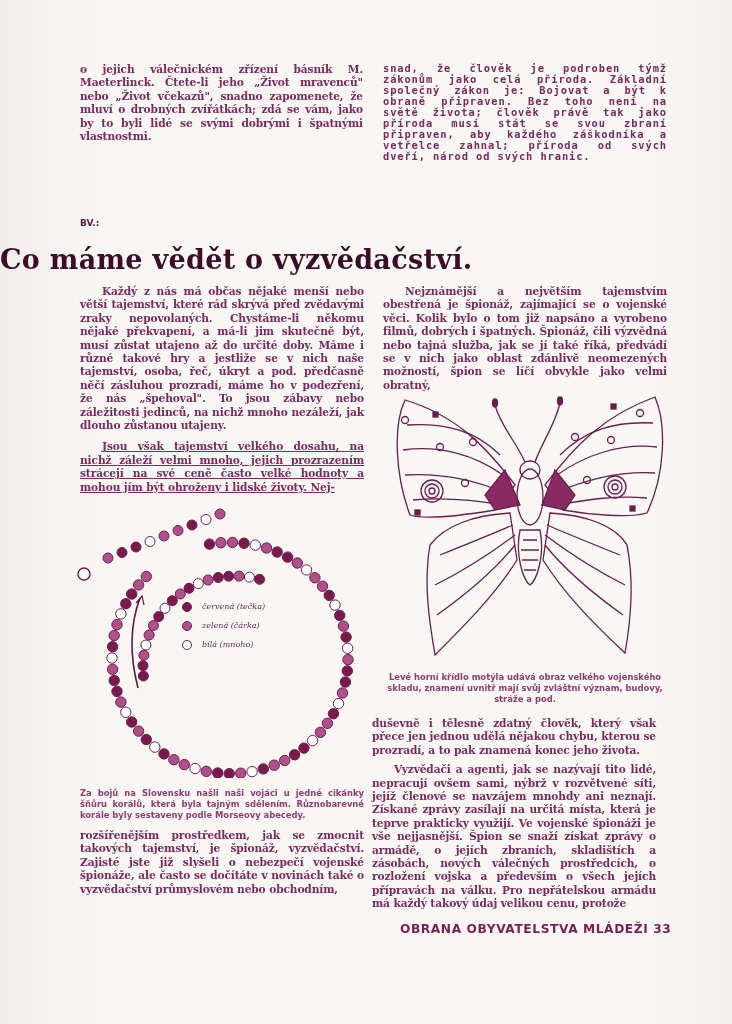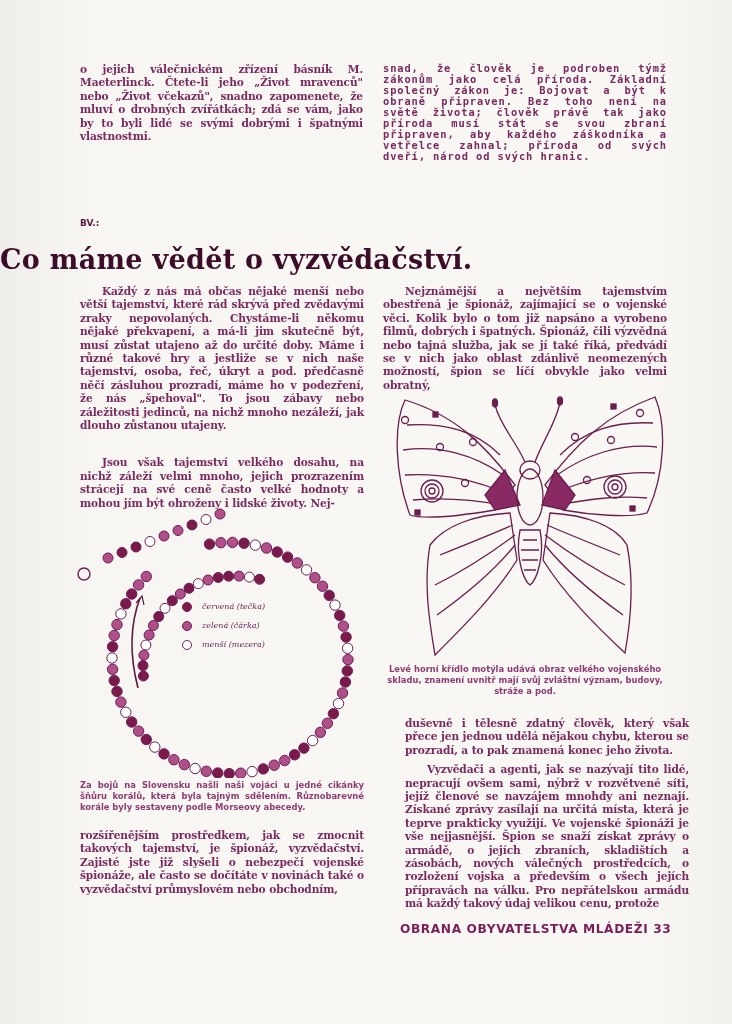--- a/index.html
+++ b/index.html
@@ -17,22 +17,22 @@
   .col p.ind { text-indent:22px; }
   .spaced { letter-spacing:1.6px; font-family:"DejaVu Sans Mono", monospace; font-size:10.2px; }
   #top-left { left:80px; top:63px; width:283px; }
   #top-right { left:383px; top:63px; width:284px; }
   #byline { position:absolute; left:80px; top:218px; font-size:9px; font-weight:bold; color:#5a1a40; font-family:"DejaVu Sans", sans-serif; }
   #title { position:absolute; left:0; width:732px; top:244px; text-align:left;
     font-family:"DejaVu Serif", serif; font-weight:bold; font-size:27px; color:#3c0d28; letter-spacing:0.3px; }
   #left-1 { left:80px; top:285px; width:284px; }
   #left-2 { left:80px; top:829px; width:284px; }
   #right-1 { left:383px; top:285px; width:284px; }
-  #right-2 { left:405px; top:717px; width:284px; }
-  .caption { position:absolute; font-size:8.4px; line-height:10.8px; font-weight:bold; color:#8d3d73; text-align:justify; font-family:"DejaVu Sans", sans-serif; }
+  #right-2 { left:372px; top:717px; width:284px; }
+  .caption { position:absolute; font-size:8.4px; line-height:10.8px; font-weight:bold; color:#8d3d73; text-align:justify; font-family:"DejaVu Sans", sans-serif;margin-top:8px; }
   #cap-butterfly { left:383px; top:664px; width:284px; text-align:center; }
   #cap-beads { left:80px; top:780px; width:284px; }
   #footer { position:absolute; left:400px; top:922px; font-family:"DejaVu Sans", sans-serif; font-weight:bold; font-size:12.2px; color:#7a1e58; letter-spacing:0.6px; }
   #beads-fig { position:absolute; left:70px; top:508px; width:300px; height:270px; }
   #butterfly-fig { position:absolute; left:385px; top:385px; width:290px; height:280px; }
   .legend { position:absolute; font-family:"DejaVu Serif", serif; font-style:italic; font-size:8px; color:#6a2452; }
   .legend-row { display:flex; align-items:center; height:19px;text-align:right; }
   .legend-dot { width:10px; height:10px; border-radius:50%; border:1.3px solid #6e1e50; margin-right:10px; box-sizing:border-box; }
 </style>
 </head>
@@ -46,21 +46,21 @@
 
   <div id="top-right" class="col">
     <p class="spaced" style="letter-spacing:0.9px;font-size:10.4px;line-height:11px;">snad, že člověk je podroben týmž zákonům jako celá příroda. Základní společný zákon je: Bojovat a být k obraně připraven. Bez toho není na světě života; člověk právě tak jako příroda musí stát se svou zbraní připraven, aby každého záškodníka a vetřelce zahnal; příroda od svých dveří, národ od svých hranic.</p>
   </div>
 
   <div id="byline">BV.:</div>
   <div id="title">Co máme vědět o vyzvědačství.</div>
 
   <div id="left-1" class="col">
     <p class="ind">Každý z nás má občas nějaké menší nebo větší tajemství, které rád skrývá před zvědavými zraky nepovolaných. Chystáme-li někomu nějaké překvapení, a má-li jim skutečně být, musí zůstat utajeno až do určité doby. Máme i různé takové hry a jestliže se v nich naše tajemství, osoba, řeč, úkryt a pod. předčasně něčí zásluhou prozradí, máme ho v podezření, že nás „špehoval". To jsou zábavy nebo záležitosti jedinců, na nichž mnoho nezáleží, jak dlouho zůstanou utajeny.</p>
-    <p class="ind" style="margin-top:24px;">Jsou však tajemství velkého dosahu, na nichž záleží velmi mnoho, jejich prozrazením strácejí na své ceně často velké hodnoty a mohou jím být ohroženy i lidské životy. Nej-</p>
+    <p class="ind" style="margin-top:8px;text-decoration:underline;">Jsou však tajemství velkého dosahu, na nichž záleží velmi mnoho, jejich prozrazením strácejí na své ceně často velké hodnoty a mohou jím být ohroženy i lidské životy. Nej-</p>
   </div>
 
   <div id="right-1" class="col">
     <p class="ind">Nejznámější a největším tajemstvím obestřená je špionáž, zajímající se o vojenské věci. Kolik bylo o tom již napsáno a vyrobeno filmů, dobrých i špatných. Špionáž, čili výzvědná nebo tajná služba, jak se jí také říká, předvádí se v nich jako oblast zdánlivě neomezených možností, špion se líčí obvykle jako velmi obratný,</p>
   </div>
 
   <div id="beads-fig">
     <svg width="300" height="270" viewBox="0 0 300 270">
       <g id="bead-ring">
           <circle cx="139.5" cy="36.1" r="5.2" fill="#7a1a4c" stroke="#6e1e50" stroke-width="1"></circle>
@@ -158,21 +158,21 @@
       <div class="legend-row">
         <span class="legend-dot" style="background:#7a1a4c"></span>
         <span>červená (tečka)</span>
       </div>
       <div class="legend-row">
         <span class="legend-dot" style="background:#b0508a"></span>
         <span>zelená (čárka)</span>
       </div>
       <div class="legend-row">
         <span class="legend-dot" style="background:#fff"></span>
-        <span>menší (mezera)</span>
+        <span>bílá (mnoho)</span>
       </div>
     </div>
   </div>
 
   <div id="cap-beads" class="caption">Za bojů na Slovensku našli naši vojáci u jedné cikánky šňůru korálů, která byla tajným sdělením. Různobarevné korále byly sestaveny podle Morseovy abecedy.</div>
 
   <div id="butterfly-fig">
     <svg width="290" height="280" viewBox="0 0 290 280" fill="none" stroke="#6a1e4e" stroke-width="1.3">
 
       <path d="M 130 100 C 100 60 70 30 20 15 C 8 40 10 90 25 130 C 40 135 80 130 110 125 Z"></path>

